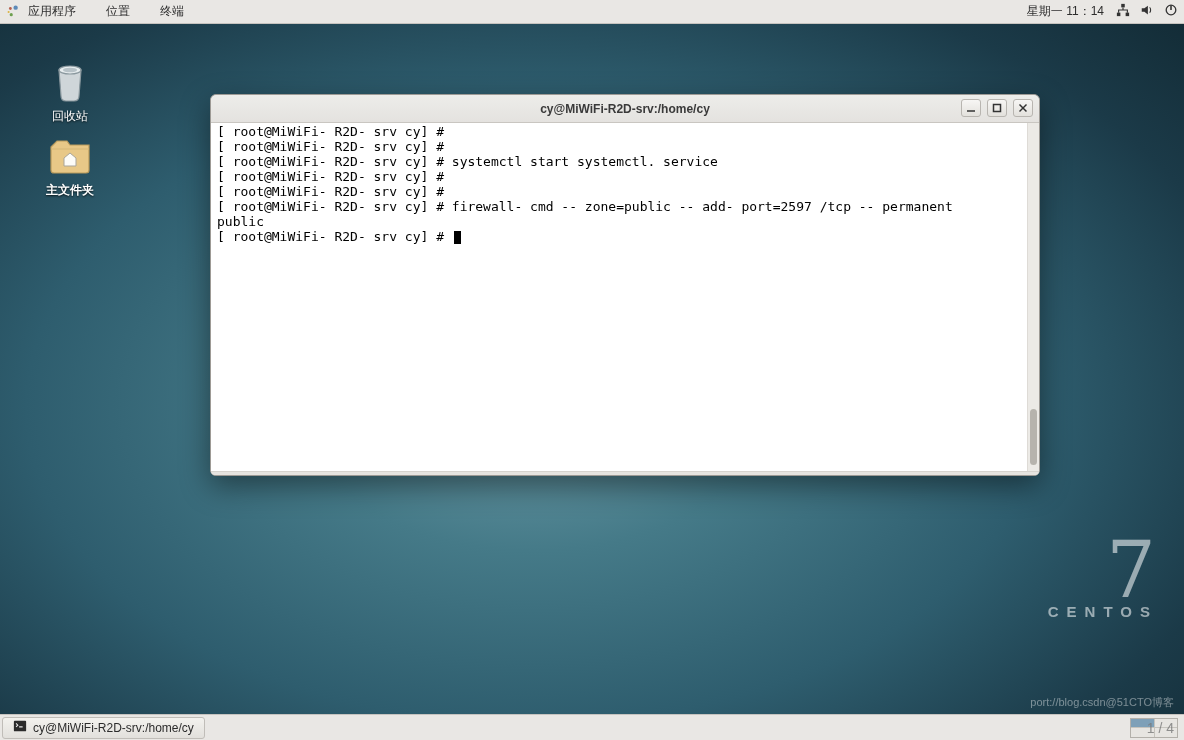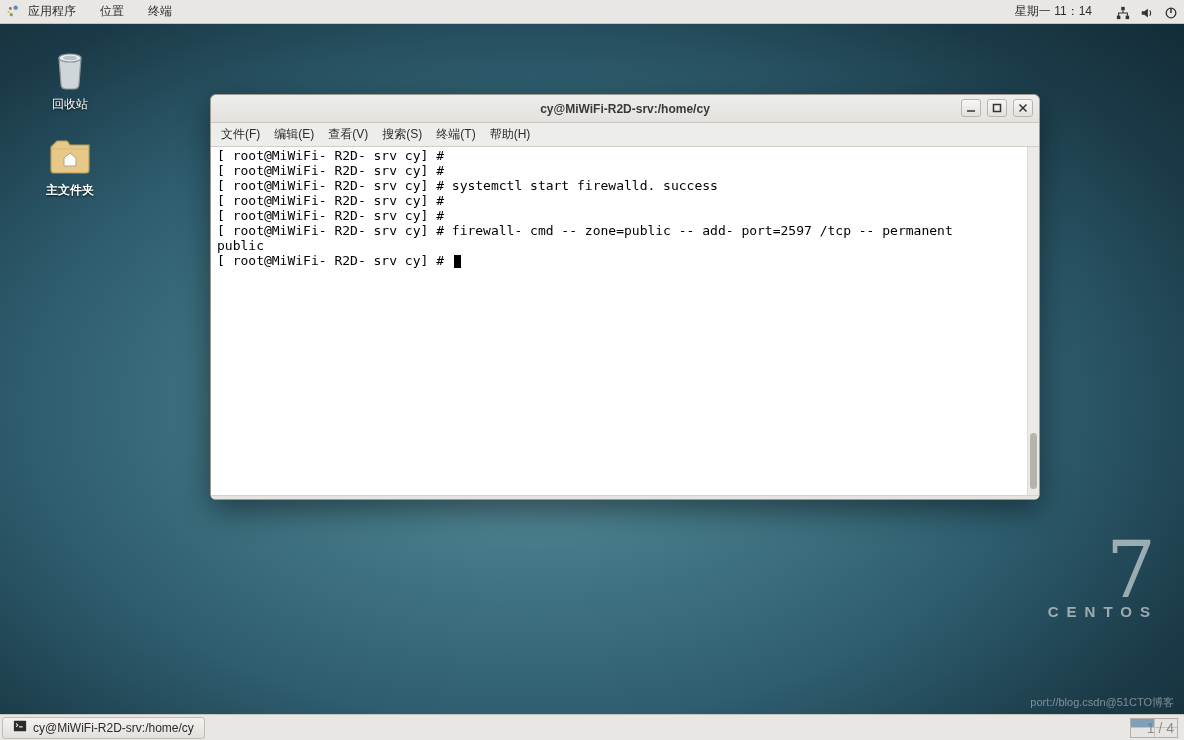--- a/index.html
+++ b/index.html
@@ -1,24 +1,24 @@
 <!DOCTYPE html>
 <html><head>
 <meta charset="utf-8">
 <style>
   * { margin: 0; padding: 0; box-sizing: border-box; }
   html, body { width: 1184px; height: 740px; overflow: hidden; font-family: sans-serif; }
   body { position: relative; background: radial-gradient(ellipse at 45% 55%, #6a9aa6 0%, #457a88 25%, #2e5d6e 55%, #1b3a48 80%, #122a34 100%); }
 
   
   .top-panel { position: absolute; top:0; left:0; right:0; height:24px; background:#e9e7e4; display:flex; align-items:center; color:#2e2e2e; font-size:12px; padding:0 6px; border-bottom:1px solid #c6c3bf; }
-  .top-panel .menus { display:flex; gap:24px; margin-left:6px; }
+  .top-panel .menus { display:flex; gap:30px; margin-left:6px; }
   .top-panel .menus span { cursor:default; }
   .top-panel .spacer { flex:1; }
-  .top-panel .tray { display:flex; align-items:flex-end; gap:24px; }
+  .top-panel .tray { display:flex; align-items:flex-start; gap:12px; }
   .top-panel .clock { }
   .tray-icons { display:flex; align-items:center; gap:10px; }
   .panel-icon { width:14px; height:14px; display:inline-flex; align-items:center; justify-content:center; }
   .panel-icon svg { width:14px; height:14px; fill:#333; }
   .gnome-logo { width:14px;height:14px; margin-right:2px; display:inline-block; }
   .gnome-logo svg{width:14px;height:14px;}
 
   
   .desktop-icon { position:absolute; width:80px; text-align:center; color:#fff; font-size:12px; text-shadow:0 1px 2px rgba(0,0,0,.8); }
   .desktop-icon .icon-img { width:48px; height:48px; margin:0 auto 4px; display:flex; align-items:center;justify-content:center; }
@@ -95,21 +95,21 @@
       <span class="panel-icon">
         <svg viewBox="0 0 16 16">
             <circle cx="8" cy="8" r="5.5" fill="none" stroke="#333" stroke-width="1.5"></circle>
             <line x1="8" y1="2.5" x2="8" y2="8" stroke="#333" stroke-width="1.8"></line>
           </svg>
       </span>
     </div>
   </div>
 </div>
 
-<div class="desktop-icon trash-icon" style="left:30px; top:44px;">
+<div class="desktop-icon trash-icon" style="left:30px; top:56px;">
   <div class="icon-img">
     <svg viewBox="0 0 48 48">
         <path d="M13 14h22l-2 26c0 3-2 5-5 5H20c-3 0-5-2-5-5z" fill="#cfd6d9" stroke="#8a989e" stroke-width="1.2"></path>
         <ellipse cx="24" cy="14" rx="11" ry="4" fill="#e7edef" stroke="#8a989e" stroke-width="1.2"></ellipse>
         <ellipse cx="24" cy="14" rx="7" ry="2.3" fill="#b7c2c7"></ellipse>
       </svg>
   </div>
   <div>回收站</div>
 </div>
 
@@ -144,31 +144,23 @@
           </svg>
         </div>
       <div class="title-btn">
           <svg viewBox="0 0 10 10">
             <line x1="1.5" y1="1.5" x2="8.5" y2="8.5"></line>
             <line x1="8.5" y1="1.5" x2="1.5" y2="8.5"></line>
           </svg>
         </div>
     </div>
   </div>
-  <div class="menubar">
-    <span>文件(F)</span>
-    <span>编辑(E)</span>
-    <span>查看(V)</span>
-    <span>搜索(S)</span>
-    <span>终端(T)</span>
-    <span>帮助(H)</span>
-  </div>
   <div class="term-area"><span>[ root@MiWiFi- R2D- srv cy] #</span>
 <span>[ root@MiWiFi- R2D- srv cy] #</span>
-<span>[ root@MiWiFi- R2D- srv cy] # systemctl start firewalld. success</span>
+<span>[ root@MiWiFi- R2D- srv cy] # systemctl start systemctl. service</span>
 <span>[ root@MiWiFi- R2D- srv cy] #</span>
 <span>[ root@MiWiFi- R2D- srv cy] #</span>
 <span>[ root@MiWiFi- R2D- srv cy] # firewall- cmd -- zone=public -- add- port=2597 /tcp -- permanent</span>
 <span>public</span>
 <span>[ root@MiWiFi- R2D- srv cy] # </span><span class="cursor"></span>
     <div class="term-scroll"><div class="thumb"></div></div>
   </div>
   <div class="window-footer"></div>
 </div>
 

